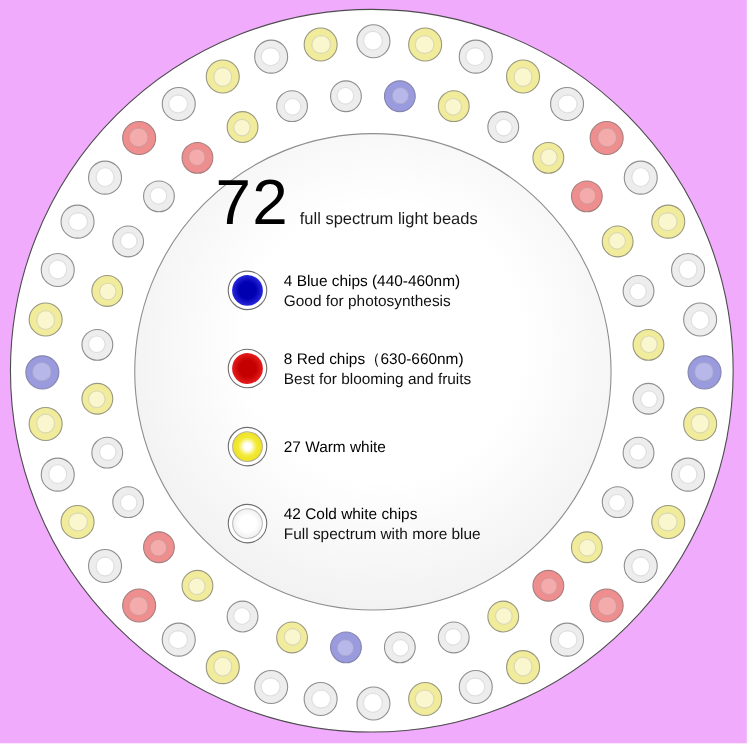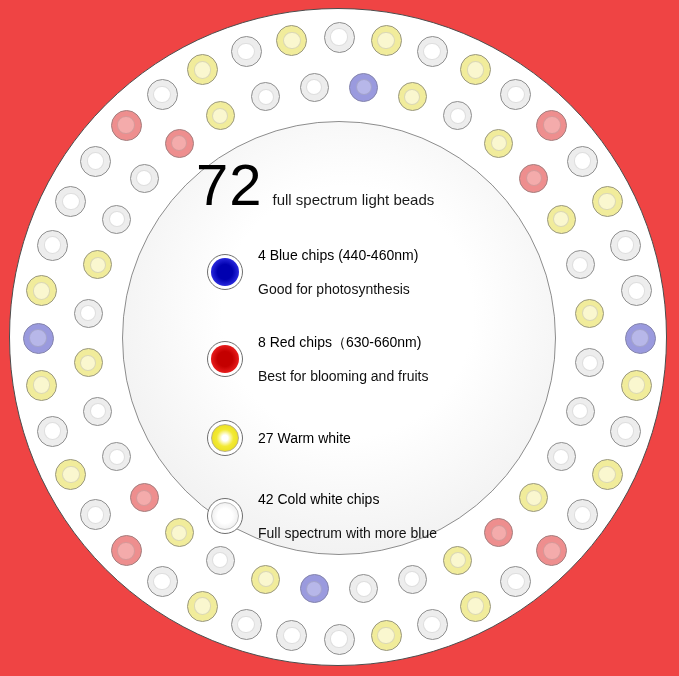--- a/index.html
+++ b/index.html
@@ -1,17 +1,17 @@
 <!DOCTYPE html>
 <html><head>
 <meta charset="utf-8">
 <style>
   html,body{margin:0;padding:0;background:#fff;}
   .canvas{
-    position:relative;width:679px;height:676px;background:#ef4444;overflow:hidden;
+    position:relative;width:679px;height:676px;background:#f0abfc;overflow:hidden;
     font-family:"Liberation Sans",sans-serif;color:#000;
   }
   .outer-circle{
     position:absolute;left:9px;top:8px;width:658px;height:658px;
     border:1.5px solid #4d4d4d;border-radius:50%;background:#ffffff;box-sizing:border-box;
   }
   .inner-circle{
     position:absolute;left:122px;top:121px;width:434px;height:434px;
     border:1px solid #8d8d8d;border-radius:50%;box-sizing:border-box;
     background:radial-gradient(circle at 52% 44%, #ffffff 0 38%, #f4f4f4 68%, #e9e9e9 100%);
@@ -36,21 +36,21 @@
     position:relative;width:36px;height:36px;border-radius:50%;
     border:1.5px solid #6f6f6f;background:#fff;box-sizing:border-box;flex:0 0 auto;
   }
   .swatch .core{position:absolute;inset:3px;border-radius:50%;}
   .swatch.blue .core{background:radial-gradient(circle, #0000b0 0 38%, #2a2ade 72%, #5c5cf0 100%);}
   .swatch.red  .core{background:radial-gradient(circle, #c40000 0 38%, #e81e1e 72%, #f56a6a 100%);}
   .swatch.warm .core{background:radial-gradient(circle, #ffffff 0 16%, #f3ea35 46%, #e4d810 100%);border:1px solid #b9b08a;box-sizing:border-box;}
   .swatch.cold .core{background:radial-gradient(circle, #ffffff 0 40%, #f1f1f1 70%, #dcdcdc 100%);border:1px solid #bdbdbd;box-sizing:border-box;}
   .legend-text{font-size:14px;line-height:1.32;white-space:nowrap;}
   .legend-line1{color:#000;}
-  .legend-line2{color:#111;margin-top:16px;}
+  .legend-line2{color:#111;}
 </style>
 </head>
 <body>
 
 <div class="canvas">
 
   <div class="outer-circle"></div>
   <div class="inner-circle"></div>
 
   <div class="bead-layer">

